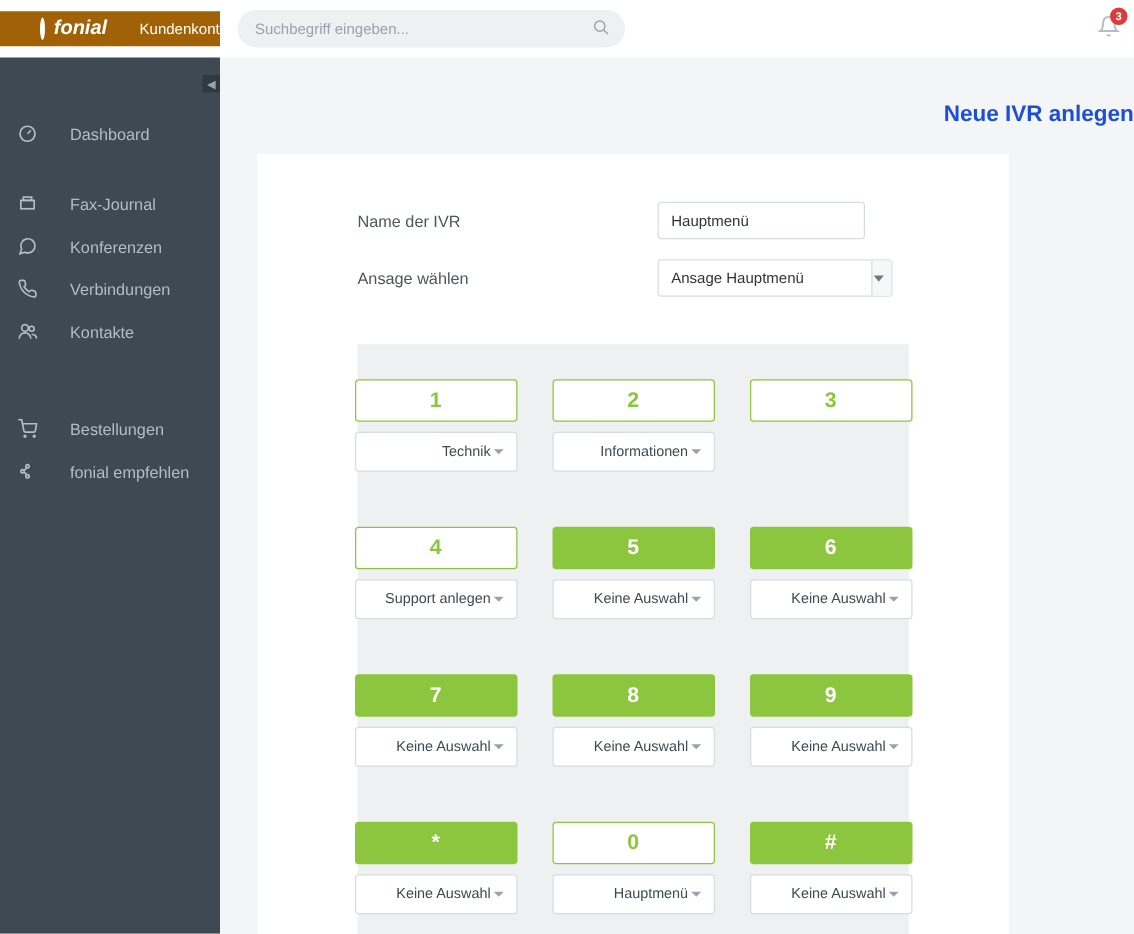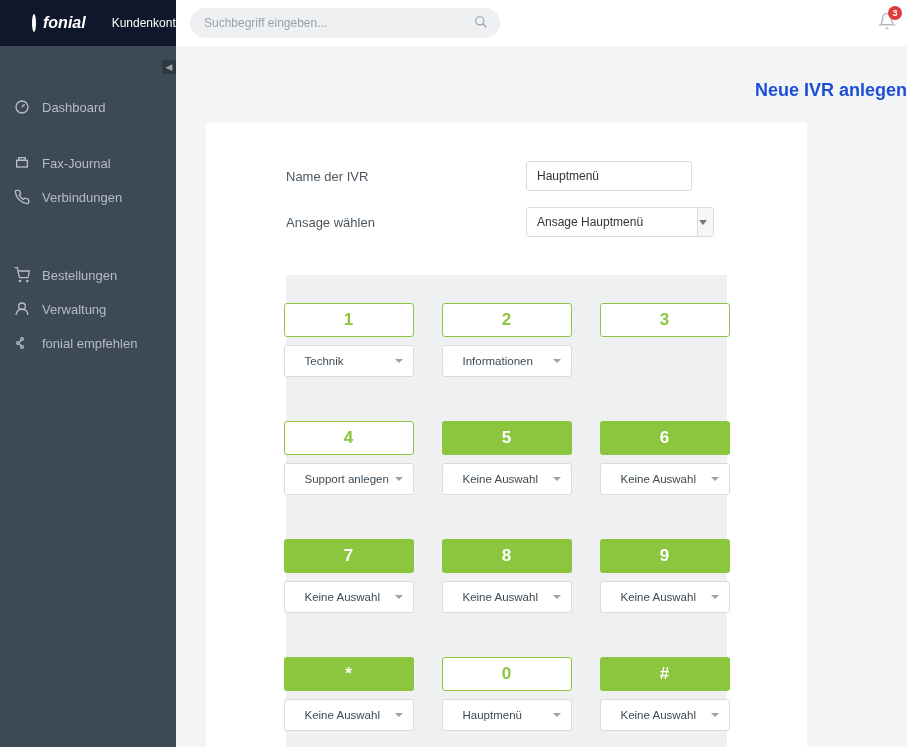--- a/index.html
+++ b/index.html
@@ -14,22 +14,22 @@
 
   
   .header {
     height: 46px;
     display: flex;
     align-items: center;
     background: #fff;
   }
   .brand-bar {
     width: 176px;
-    height: 46px;
-    background: #0f172a;
+    height: 28px;
+    background: #a16207;
     display: flex;
     align-items: center;
     padding-left: 32px;
     gap: 7px;
   }
   .brand-logo {
     width: 18px; height: 18px;
     border: 2.5px solid #fff;
     border-radius: 50%;
   }
@@ -89,21 +89,21 @@
     top: 14px; right: 0;
     width: 14px; height: 14px;
     background: #2f3942;
     color: #9aa2ad;
     font-size: 9px;
     display:flex;align-items:center;justify-content:center;
     cursor: pointer;
   }
   .nav { padding-top: 30px; }
   .nav-item {
-    display: flex; align-items: center; gap: 10px;
+    display: flex; align-items: center; gap: 24px;
     padding: 9px 14px;
     color: #b5bcc6; font-size: 13px;
     cursor: pointer;
   }
   .nav-item .ico { width: 18px; display:inline-flex; }
   .nav-group-gap { height: 22px; }
 
   .main {
     flex: 1;
     overflow-y: auto;
@@ -162,21 +162,21 @@
     height: 34px; border-radius: 3px;
     font-size: 17px; font-weight: 600;
     display:flex; align-items:center; justify-content:center;
     cursor:pointer;
   }
   .key-outline { background:#fff; border:1px solid #8cc63f; color:#8cc63f; }
   .key-solid { background:#8cc63f; color:#fff; }
   .kp-select {
     height: 32px; background:#fff; border:1px solid #d7dce1; border-radius:3px;
     font-size: 11.5px; color:#3d4a54;
-    display:flex; align-items:center; justify-content:flex-start;
+    display:flex; align-items:center; justify-content:flex-end;
     position:relative; cursor:pointer;
     padding: 0 20px;
   }
   .kp-select::after {
     content:""; position:absolute; right:10px; top:13px;
     width:0;height:0;border-left:4px solid transparent;border-right:4px solid transparent;border-top:4px solid #9aa2ad;
   }
 </style>
 </head>
 <body>
@@ -232,56 +232,66 @@
       <div class="nav-item">
         <span class="ico">
           <svg width="16" height="16" viewBox="0 0 24 24" fill="none" stroke="currentColor" stroke-width="2">
               <rect x="4" y="8" width="16" height="10"></rect>
               <rect x="7" y="4" width="10" height="4"></rect>
             </svg>
         </span>
         <span>Fax-Journal</span>
       </div>
 
+      <div class="nav-item">
+        <span class="ico">
+          <svg width="16" height="16" viewBox="0 0 24 24" fill="none" stroke="currentColor" stroke-width="2">
+              <path d="M21 11.5a8.38 8.38 0 0 1-8.5 8.5 8.5 8.5 0 0 1-3.8-.9L3 21l1.9-5.7a8.5 8.5 0 1 1 16.1-3.8z"></path>
+            </svg>
+        </span>
+        <span>Konferenzen</span>
+      </div>
 
       <div class="nav-item">
         <span class="ico">
           <svg width="16" height="16" viewBox="0 0 24 24" fill="none" stroke="currentColor" stroke-width="2">
               <path d="M22 16.9v3a2 2 0 0 1-2.2 2 19.8 19.8 0 0 1-8.6-3.1 19.5 19.5 0 0 1-6-6A19.8 19.8 0 0 1 2.1 4.2 2 2 0 0 1 4.1 2h3a2 2 0 0 1 2 1.7c.1.9.3 1.8.6 2.6a2 2 0 0 1-.5 2.1L8 9.6a16 16 0 0 0 6 6l1.2-1.2a2 2 0 0 1 2.1-.5c.8.3 1.7.5 2.6.6a2 2 0 0 1 1.7 2z"></path>
             </svg>
         </span>
         <span>Verbindungen</span>
       </div>
 
+      <div class="nav-item">
+        <span class="ico">
+          <svg width="16" height="16" viewBox="0 0 24 24" fill="none" stroke="currentColor" stroke-width="2">
+              <circle cx="9" cy="8" r="4"></circle>
+              <path d="M2 21a7 7 0 0 1 14 0"></path>
+              <circle cx="17" cy="9" r="3"></circle>
+              <path d="M23 21a5 5 0 0 0-6-5"></path>
+            </svg>
+        </span>
+        <span>Kontakte</span>
+      </div>
 
       <div class="nav-group-gap"></div>
 
 
       <div class="nav-group-gap"></div>
 
       <div class="nav-item">
         <span class="ico">
           <svg width="16" height="16" viewBox="0 0 24 24" fill="none" stroke="currentColor" stroke-width="2">
               <circle cx="9" cy="21" r="1"></circle>
               <circle cx="20" cy="21" r="1"></circle>
               <path d="M1 1h4l2.7 13.4a2 2 0 0 0 2 1.6h9.7a2 2 0 0 0 2-1.6L23 6H6"></path>
             </svg>
         </span>
         <span>Bestellungen</span>
       </div>
 
-      <div class="nav-item">
-        <span class="ico">
-          <svg width="16" height="16" viewBox="0 0 24 24" fill="none" stroke="currentColor" stroke-width="2">
-              <circle cx="12" cy="8" r="5"></circle>
-              <path d="M3 21a9 9 0 0 1 18 0"></path>
-            </svg>
-        </span>
-        <span>Verwaltung</span>
-      </div>
 
       <div class="nav-item">
         <span class="ico">
           <svg width="16" height="16" viewBox="0 0 24 24" fill="none" stroke="currentColor" stroke-width="2">
               <circle cx="6" cy="12" r="2"></circle>
               <circle cx="12" cy="6" r="2"></circle>
               <circle cx="12" cy="18" r="2"></circle>
               <path d="M8 11l3-3M8 13l3 3"></path>
             </svg>
         </span>

